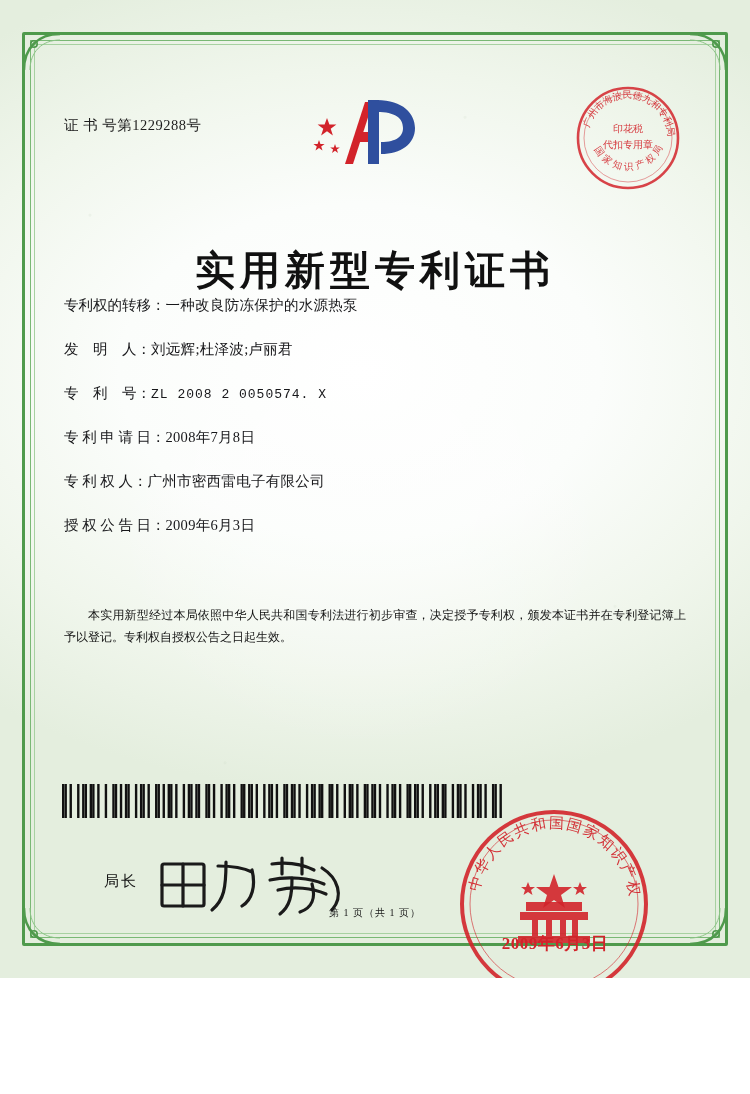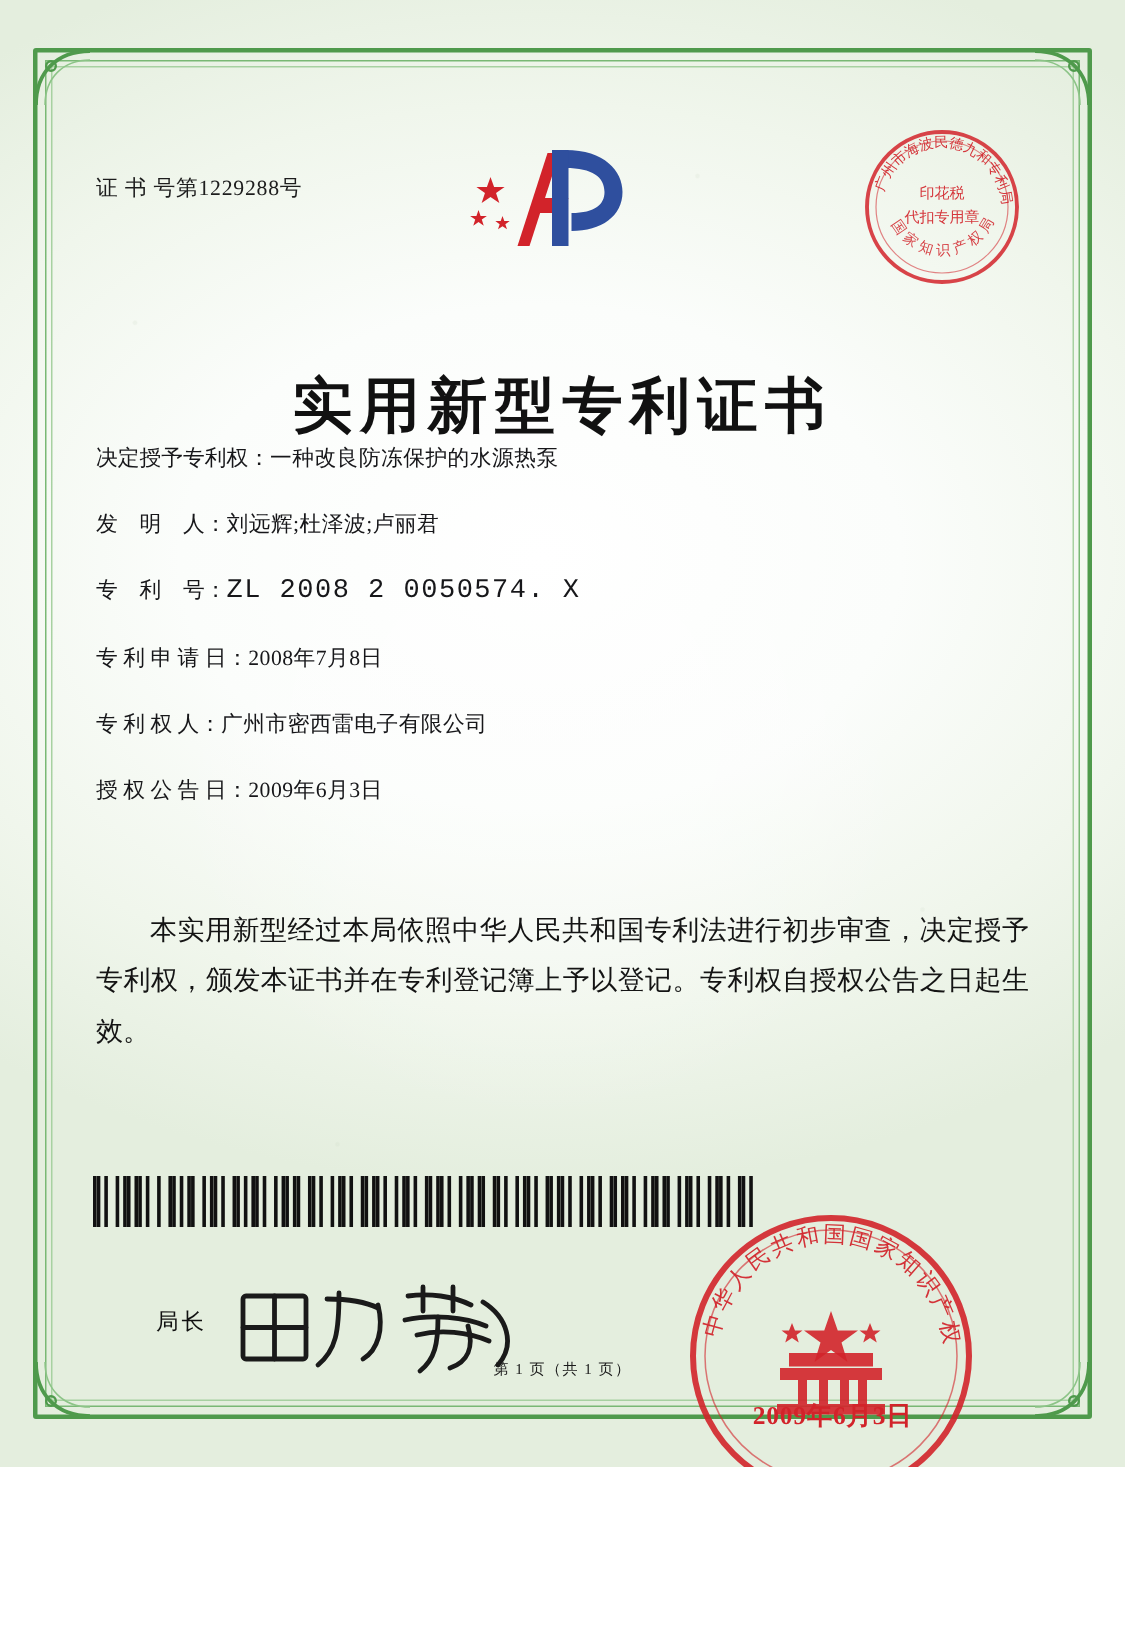--- a/index.html
+++ b/index.html
@@ -149,30 +149,30 @@
     white-space: pre;
     flex: 0 0 auto;
     font-family: "Liberation Serif", "DejaVu Serif", serif;
   }
   .field-value {
     font-family: "Liberation Serif", "DejaVu Serif", serif;
     letter-spacing: 0.3px;
   }
   .field-value.mono {
     font-family: "Liberation Mono", "DejaVu Sans Mono", monospace;
-    font-size: 18px;
+    font-size: 13px;
     letter-spacing: 1px;
   }
 
   .paragraphs {
     position: absolute;
     left: 30px;
     right: 30px;
     top: 560px;
-    font-size: 18px;
+    font-size: 12px;
     line-height: 1.85;
     color: #141414;
     text-align: justify;
   }
   .paragraphs p {
     margin: 0 0 6px 0;
     text-indent: 2em;
   }
 
   
@@ -309,21 +309,21 @@
         <text font-size="9.5" fill="#d2232a" font-family="'DejaVu Serif',serif" opacity="0.85">
           <textPath href="#sealArcBot" startOffset="6%">国 家 知 识 产 权 局</textPath>
         </text>
       </svg>
     </div>
 
     <div class="title">实用新型专利证书</div>
 
     <div class="fields">
       <div class="field-row">
-        <span class="field-label">决定授予专利权：</span>
+        <span class="field-label">专利权的转移：</span>
         <span class="field-value">一种改良防冻保护的水源热泵</span>
       </div>
       <div class="field-row">
         <span class="field-label">发　明　人：</span>
         <span class="field-value">刘远辉;杜泽波;卢丽君</span>
       </div>
       <div class="field-row">
         <span class="field-label">专　利　号：</span>
         <span class="field-value mono">ZL 2008 2 0050574. X</span>
       </div>

